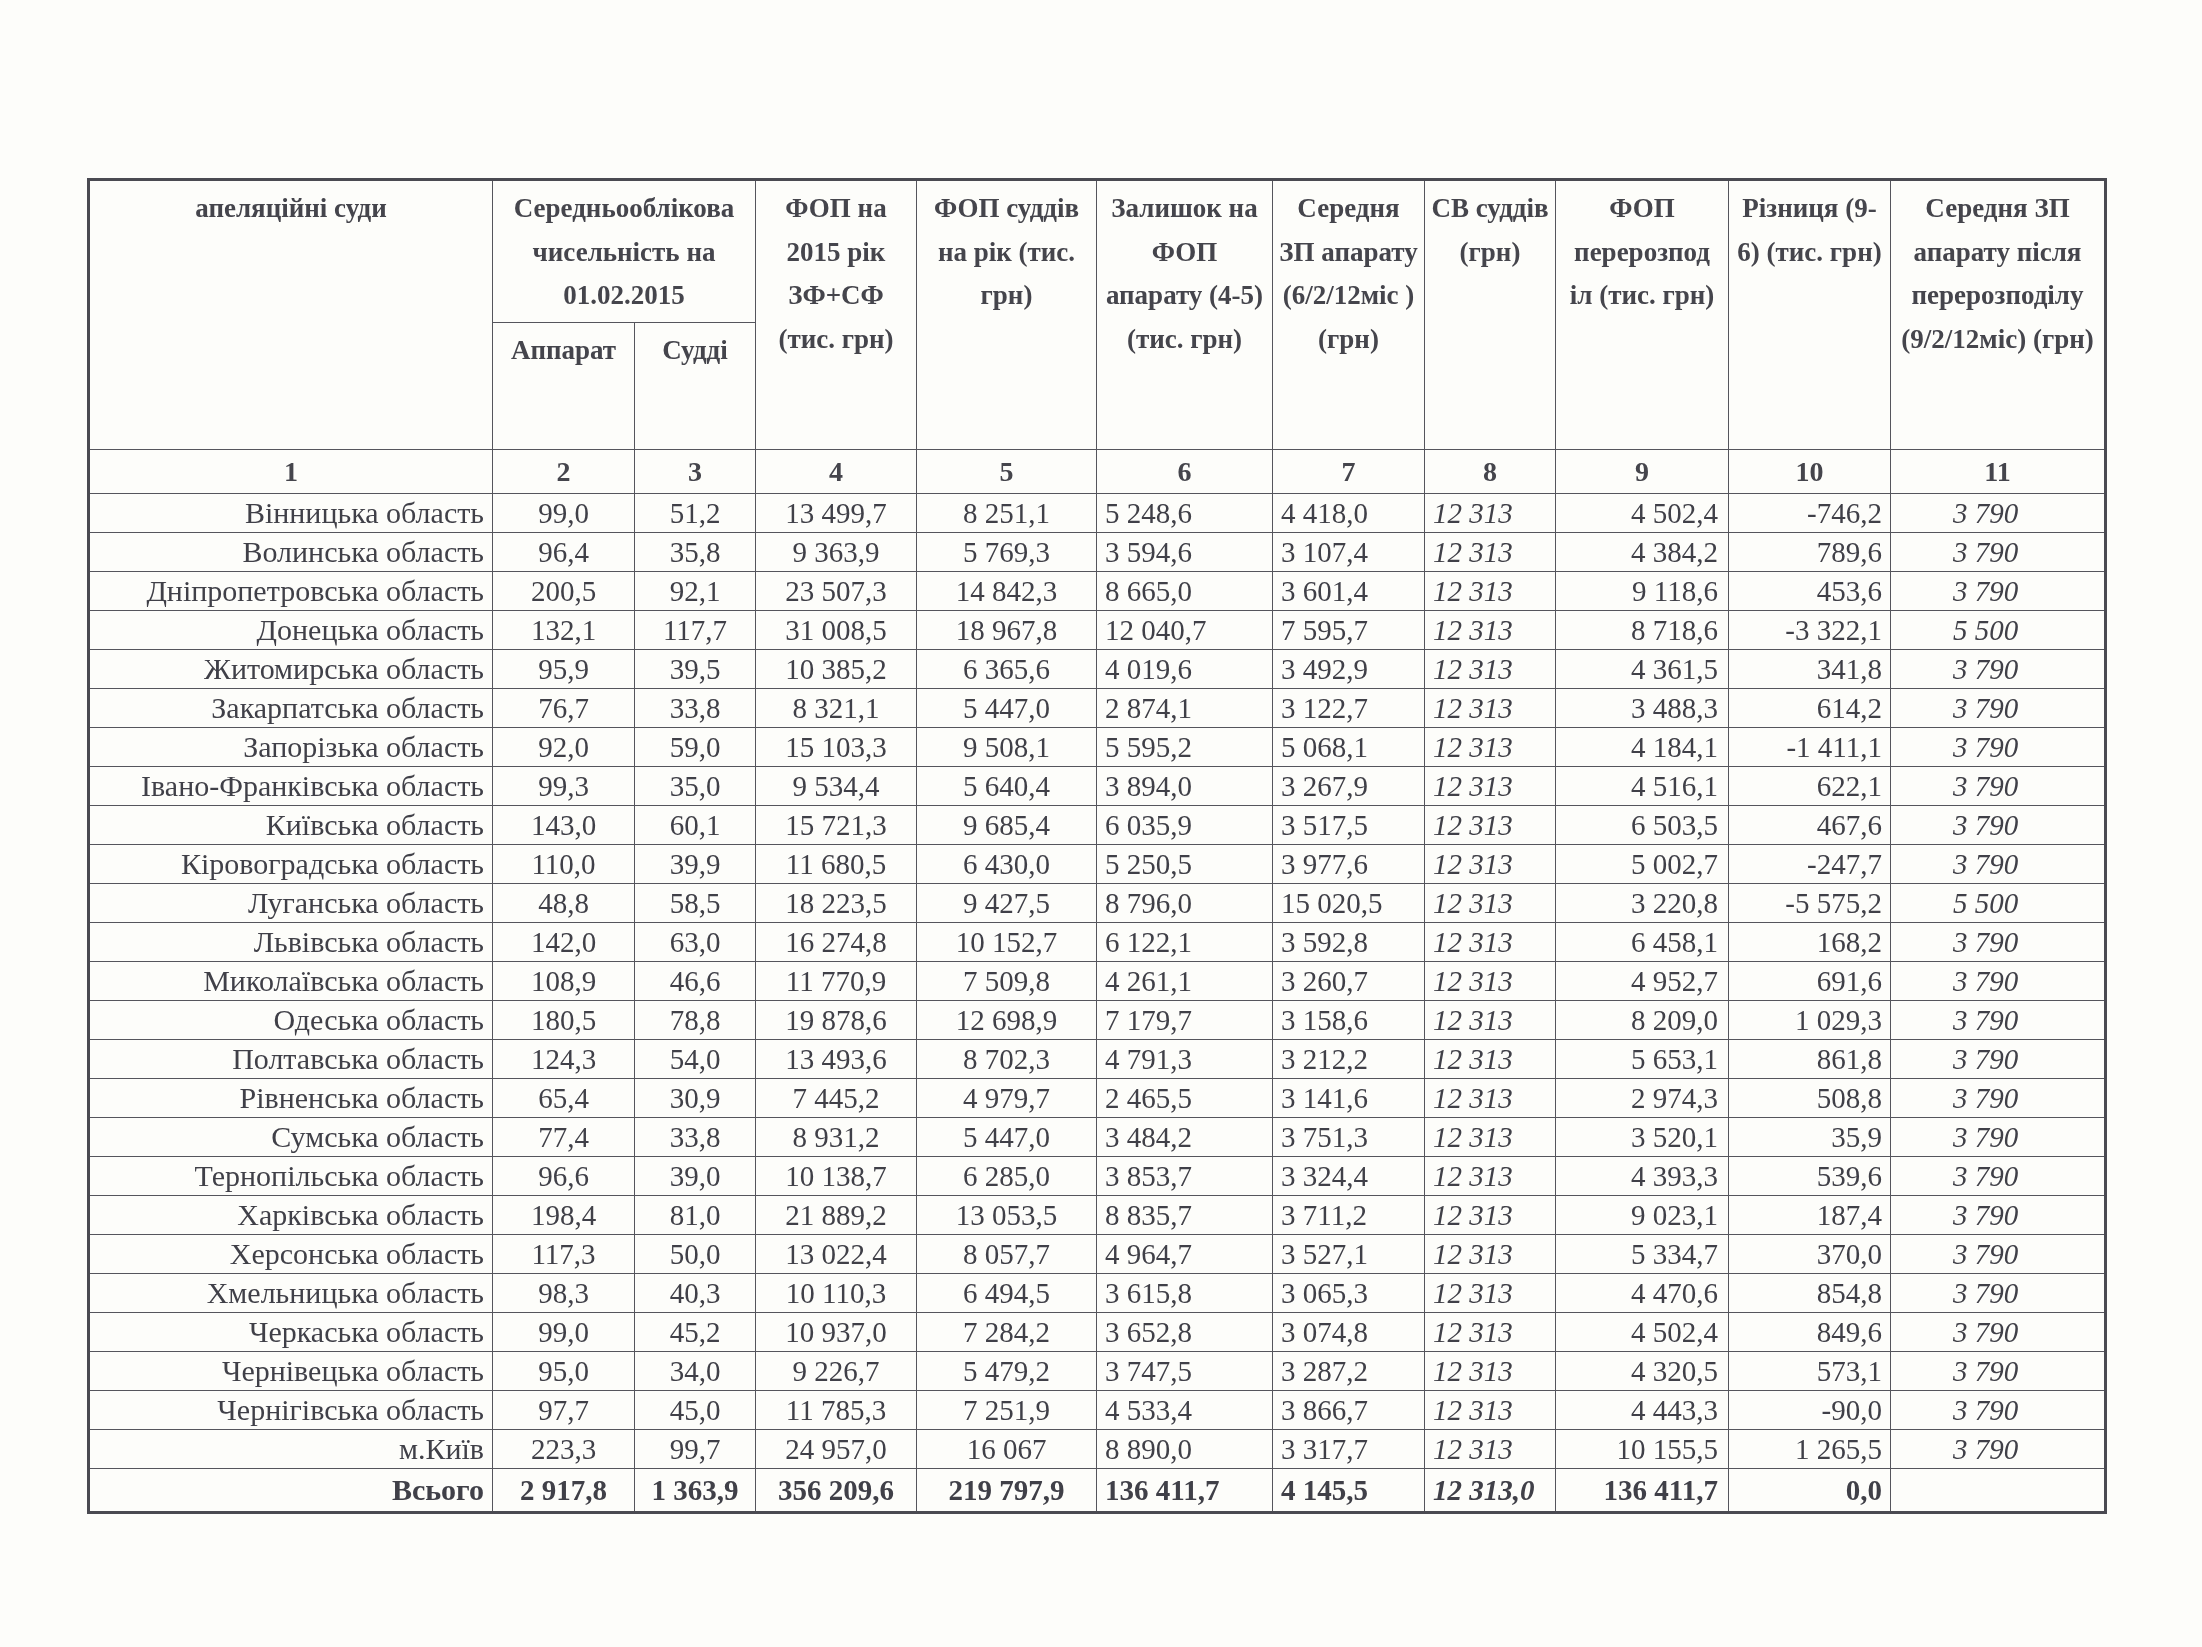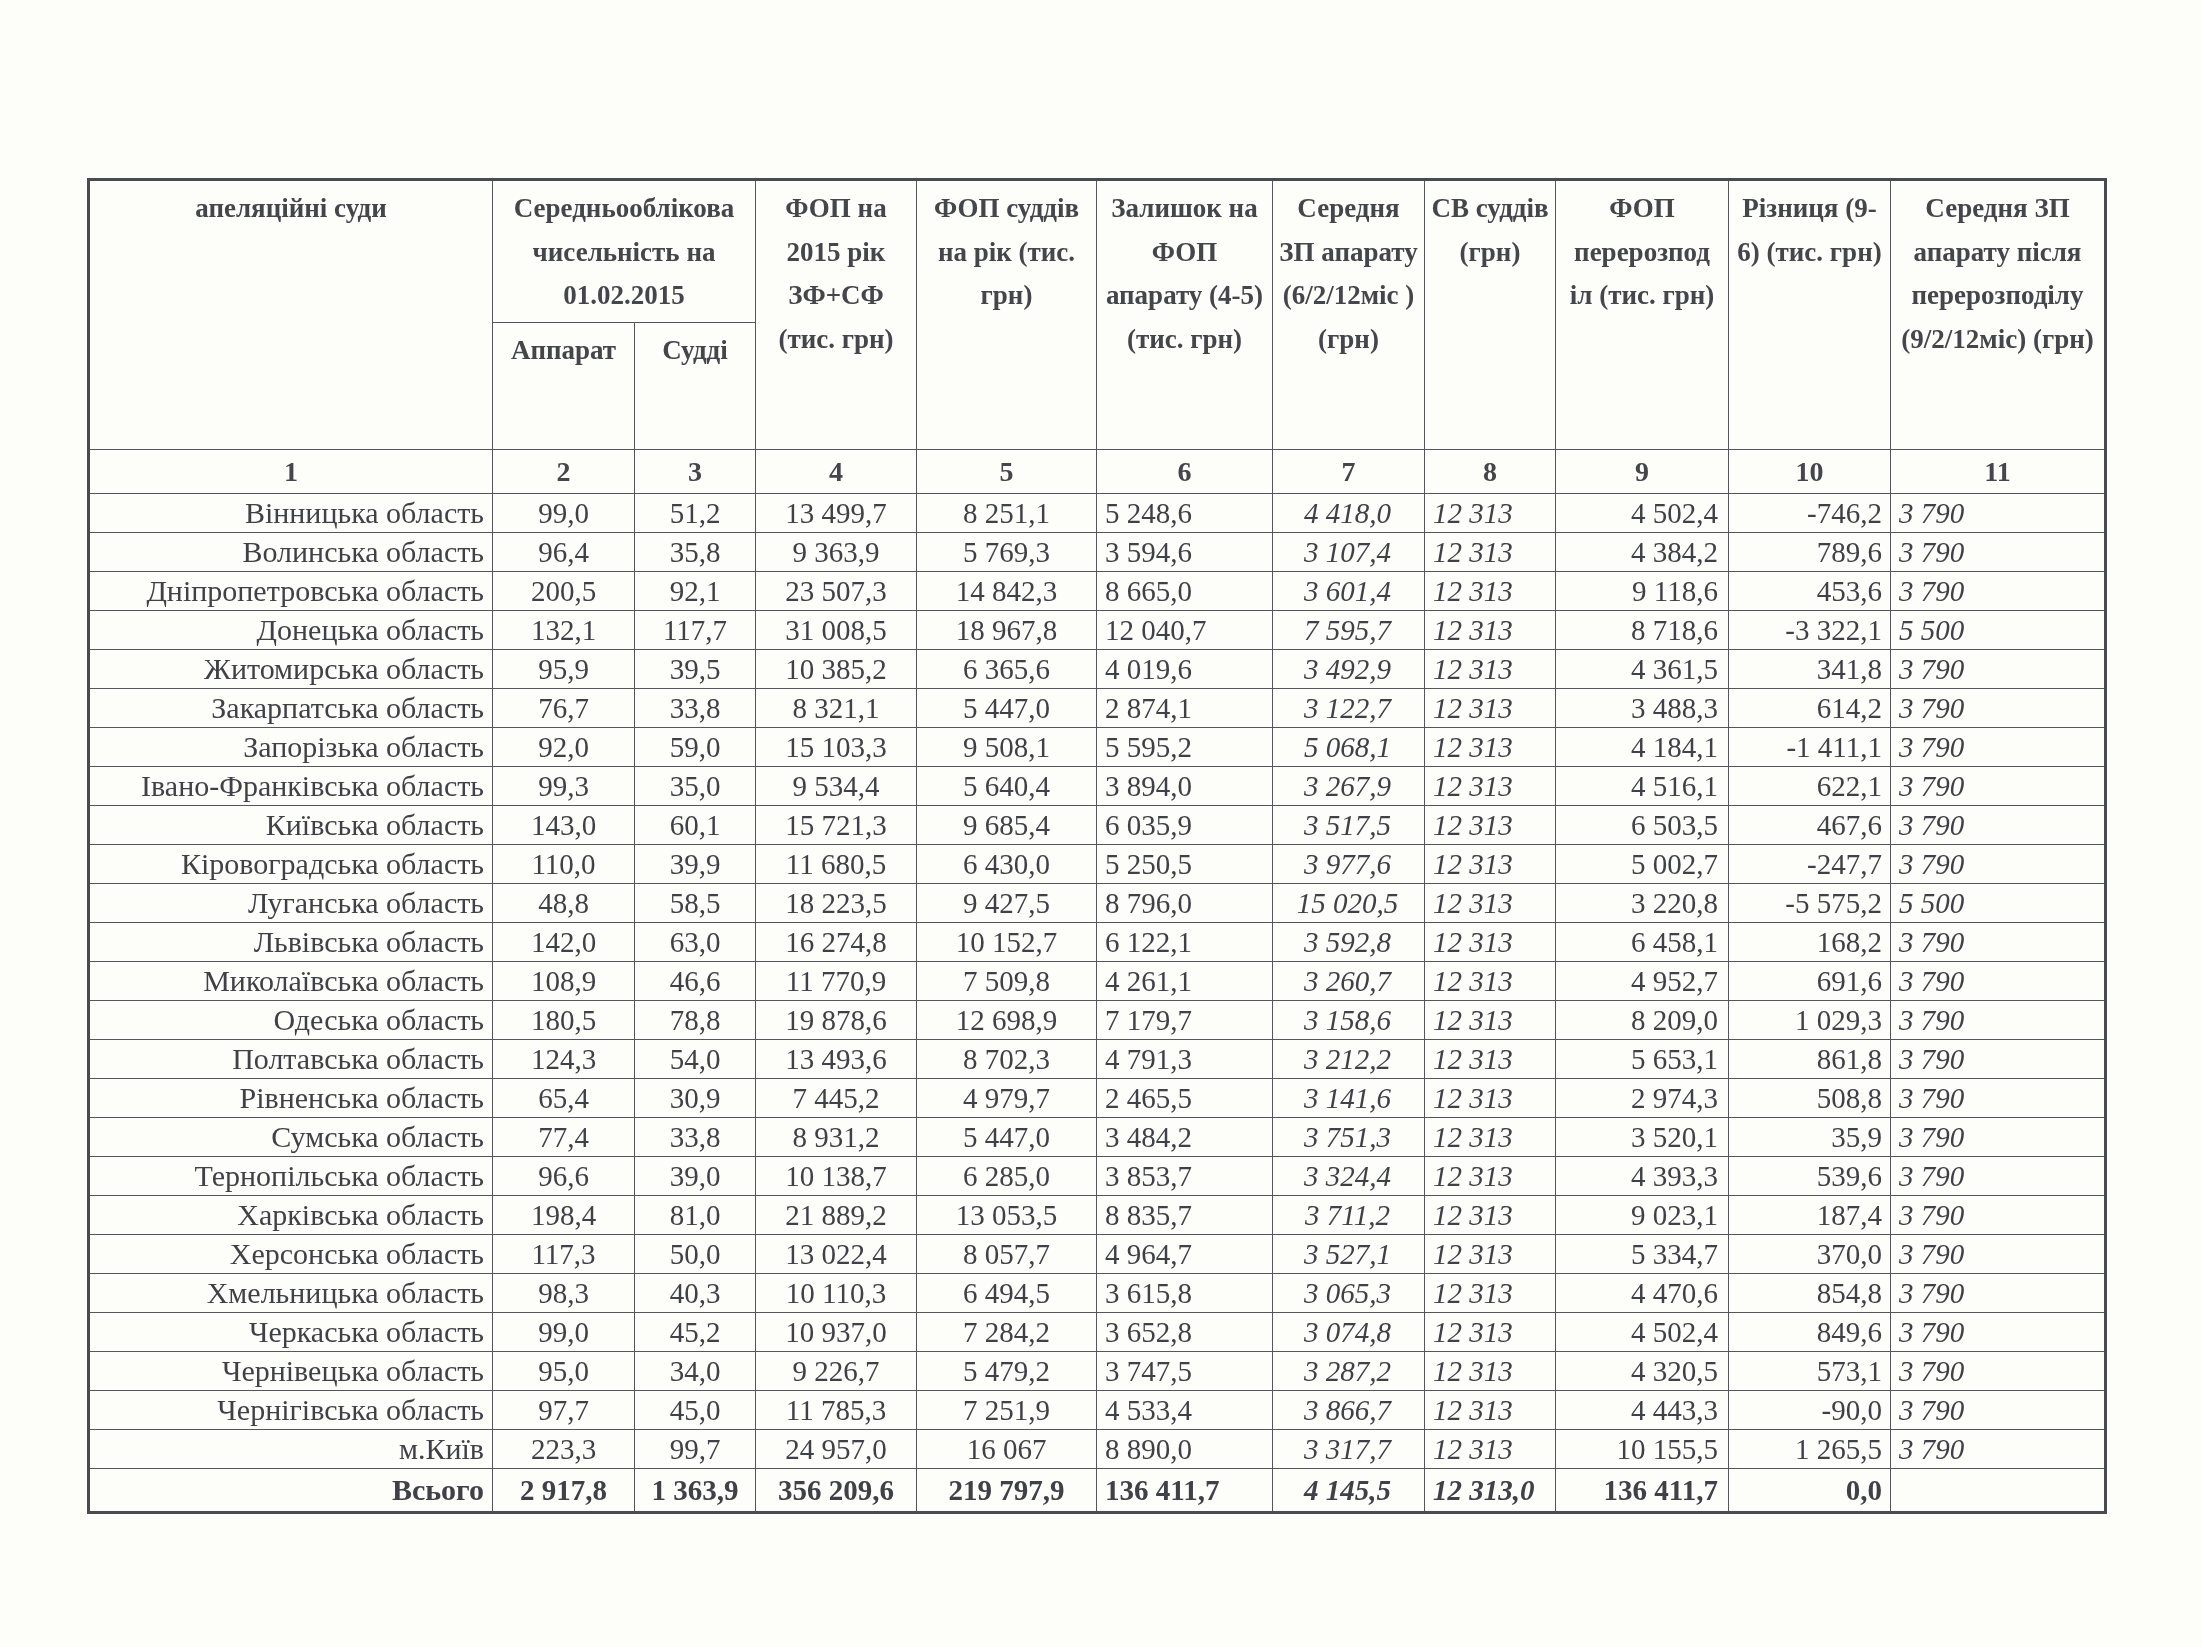--- a/index.html
+++ b/index.html
@@ -73,25 +73,25 @@
   .doc-table tbody td:nth-child(1) {
     text-align: right;
     padding-left: 12px;
     font-size: 30px;
   }
   .doc-table tbody td:nth-child(2),
   .doc-table tbody td:nth-child(3),
   .doc-table tbody td:nth-child(4),
   .doc-table tbody td:nth-child(5) { text-align: center; }
   .doc-table tbody td:nth-child(6) { text-align: left; padding-right: 8px; }
-  .doc-table tbody td:nth-child(7) { text-align: center; padding-right: 10px; font-style: italic; }
+  .doc-table tbody td:nth-child(7) { text-align: left; padding-right: 10px; }
   .doc-table tbody td:nth-child(8) { text-align: left; font-style: italic; }
   .doc-table tbody td:nth-child(9) { text-align: right; padding-right: 10px; }
   .doc-table tbody td:nth-child(10){ text-align: right; padding-right: 8px; }
-  .doc-table tbody td:nth-child(11){ text-align: left; padding-right: 32px; font-style: italic; }
+  .doc-table tbody td:nth-child(11){ text-align: center; padding-right: 32px; font-style: italic; }
   .doc-table tbody tr.total { height: 44px; }
   .doc-table tbody tr.total td { font-weight: bold; }
 </style>
 </head>
 <body>
 
 <div class="page">
   <table class="doc-table">
     <colgroup>
       <col style="width:404px">

